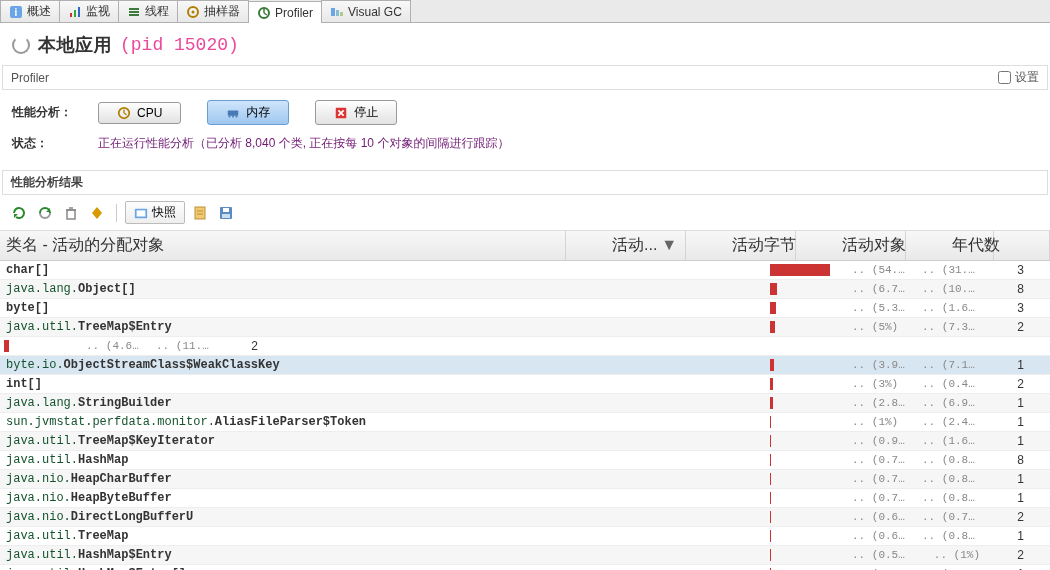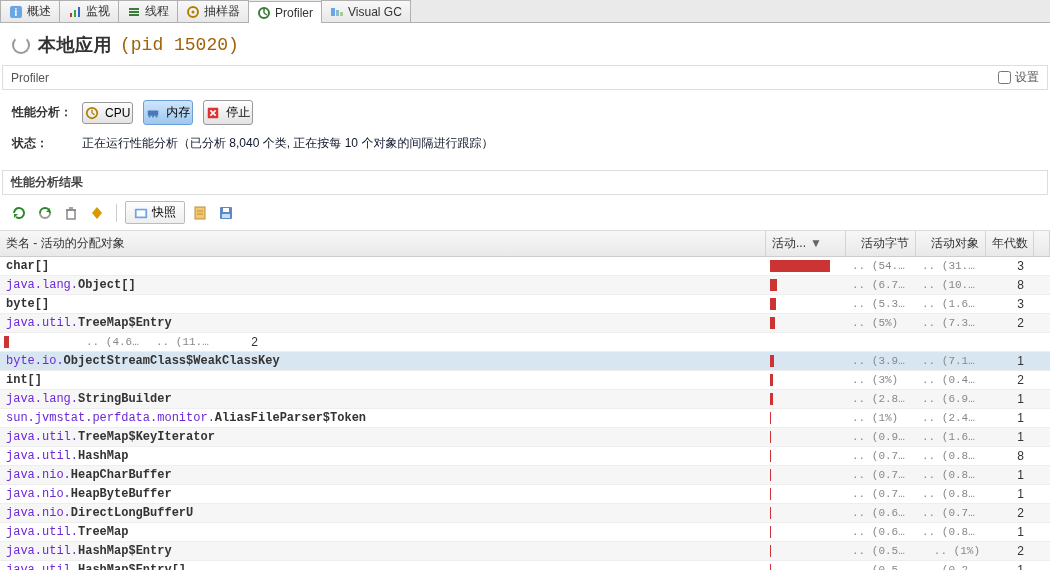--- a/index.html
+++ b/index.html
@@ -5,60 +5,60 @@
 * { margin: 0; padding: 0; box-sizing: border-box; }
 body { font-family: "Microsoft YaHei", SimSun, Arial, sans-serif; font-size: 12px; background: #fff; color: #333; width: 1050px; height: 570px; overflow: hidden; }
 
 .tabs { display: flex; border-bottom: 1px solid #b0b0b0; background: #eaeaea; }
 .tab { padding: 2px 8px; border: 1px solid #b0b0b0; border-bottom: none; margin-right: -1px; background: linear-gradient(#f8f8f8,#e8e8e8); display: flex; align-items: center; gap: 4px; cursor: pointer; }
 .tab.active { background: #fff; position: relative; top: 1px; }
 .tab .ticon { width: 14px; height: 14px; display: inline-block; }
 .title-row { display: flex; align-items: center; padding: 10px 12px 4px; gap: 8px; }
 .spinner { width: 18px; height: 18px; border: 2px solid #999; border-top-color: transparent; border-radius: 50%; }
 .title-main { font-size: 18px; font-weight: bold; letter-spacing: 0.5px; }
-.title-sub { font-size: 18px; color: #a16207; font-family: "Courier New", monospace; }
+.title-sub { font-size: 18px; color: #ec4899; font-family: "Courier New", monospace; }
 
 .section-header { border: 1px solid #ddd; padding: 3px 8px; font-size: 12px; color: #555; margin: 4px 2px; display:flex; justify-content:space-between; align-items:center; }
 .settings { display:flex; align-items:center; gap:4px; }
 .settings input { margin:0; }
 
 .controls { padding: 6px 12px; }
-.controls-row { display:flex; align-items:center; gap: 10px; margin-bottom: 10px; }
+.controls-row { display:flex; align-items:center; gap: 26px; margin-bottom: 10px; }
 .lbl { font-weight: bold; min-width: 60px; }
 .status-lbl { font-weight: bold; min-width: 60px; }
-.btn { padding: 3px 2px; border: 1px solid #9a9a9a; border-radius: 3px; background: linear-gradient(#fefefe,#e2e2e2); cursor:pointer; display:inline-flex; align-items:center; gap:6px; font-size:12px; }
+.btn { padding: 3px 18px; border: 1px solid #9a9a9a; border-radius: 3px; background: linear-gradient(#fefefe,#e2e2e2); cursor:pointer; display:inline-flex; align-items:center; gap:6px; font-size:12px; }
 .btn .bicon { width:14px; height:14px; display:inline-block; }
 .btn.mem { background: linear-gradient(#cfe5fb,#9ec7ef); border-color:#6b9fd4; }
-.status-text { color:#0f172a; }
+.status-text { color:#701a75; }
 
 .results-header { border:1px solid #ddd; padding: 3px 8px; margin: 2px 2px 4px; font-size:12px; color:#444;font-weight:bold; }
 .toolbar { display:flex; align-items:center; gap:4px; padding: 2px 8px; margin-bottom:4px; }
 .tbtn { width:22px; height:22px; border:1px solid transparent; border-radius:2px; display:flex; align-items:center; justify-content:center; cursor:pointer; }
 .tbtn .ticon2 { width:16px; height:16px; }
 .snapshot-btn { padding:2px 8px; border:1px solid #bbb; border-radius:2px; background:linear-gradient(#fdfdfd,#eee); cursor:pointer; display:inline-flex; align-items:center; gap:4px; font-size:12px; }
 
 .table-area { border-top:1px solid #ddd; }
-.thead { display:flex; background:linear-gradient(#f7f7f7,#e9e9e9); border-bottom:1px solid #ccc; font-size:12px; }
+.thead { display:flex; background:linear-gradient(#f7f7f7,#e9e9e9); border-bottom:1px solid #ccc; font-size:16px;gap:40px; }
 .th { padding:4px 6px; border-right:1px solid #d4d4d4; white-space:nowrap; }
 .th.name { flex: 1 1 auto; }
 .th.bar { width: 80px; }
 .th.bytes { width: 70px; text-align:right; }
 .th.objs { width: 70px; text-align:right; }
 .th.gen { width: 48px; text-align:right; }
 .th.scroll { width: 16px; }
 .sort-arrow { margin-left:4px; color:#666; }
 
 .tbody { max-height: 340px; overflow:auto; }
 .trow { display:flex; border-bottom:1px solid #eee; align-items:center; font-size:12px; height:19px; }
 .trow:nth-child(odd) { background:#fff; }
 .trow:nth-child(even) { background:#f6f6f6; }
 .trow.sel { background:#d8e6f2; }
 .td { padding:2px 6px; white-space:nowrap; overflow:hidden; text-overflow:ellipsis; }
 .td.name { flex: 1 1 auto; font-family: "Courier New", Consolas, monospace; }
-.td.name .pkg { font-weight: normal; color:#6d28d9; }
+.td.name .pkg { font-weight: normal; color:#14532d; }
 .td.name .cls { font-weight: bold; }
 .td.bar { width:80px; padding:2px 4px; }
 .bar-bg { width:100%; height:12px; position:relative; }
 .bar-fg { height:12px; background:#cc3333; }
 .td.bytes { width:70px; color:#888; font-family:"Courier New",monospace; font-size:11px; }
 .td.objs { width:70px; text-align:right; color:#888; font-family:"Courier New",monospace; font-size:11px; }
 .td.gen { width:48px; text-align:right; padding-right:10px; }
 .td.scroll { width:16px; }
 
 

